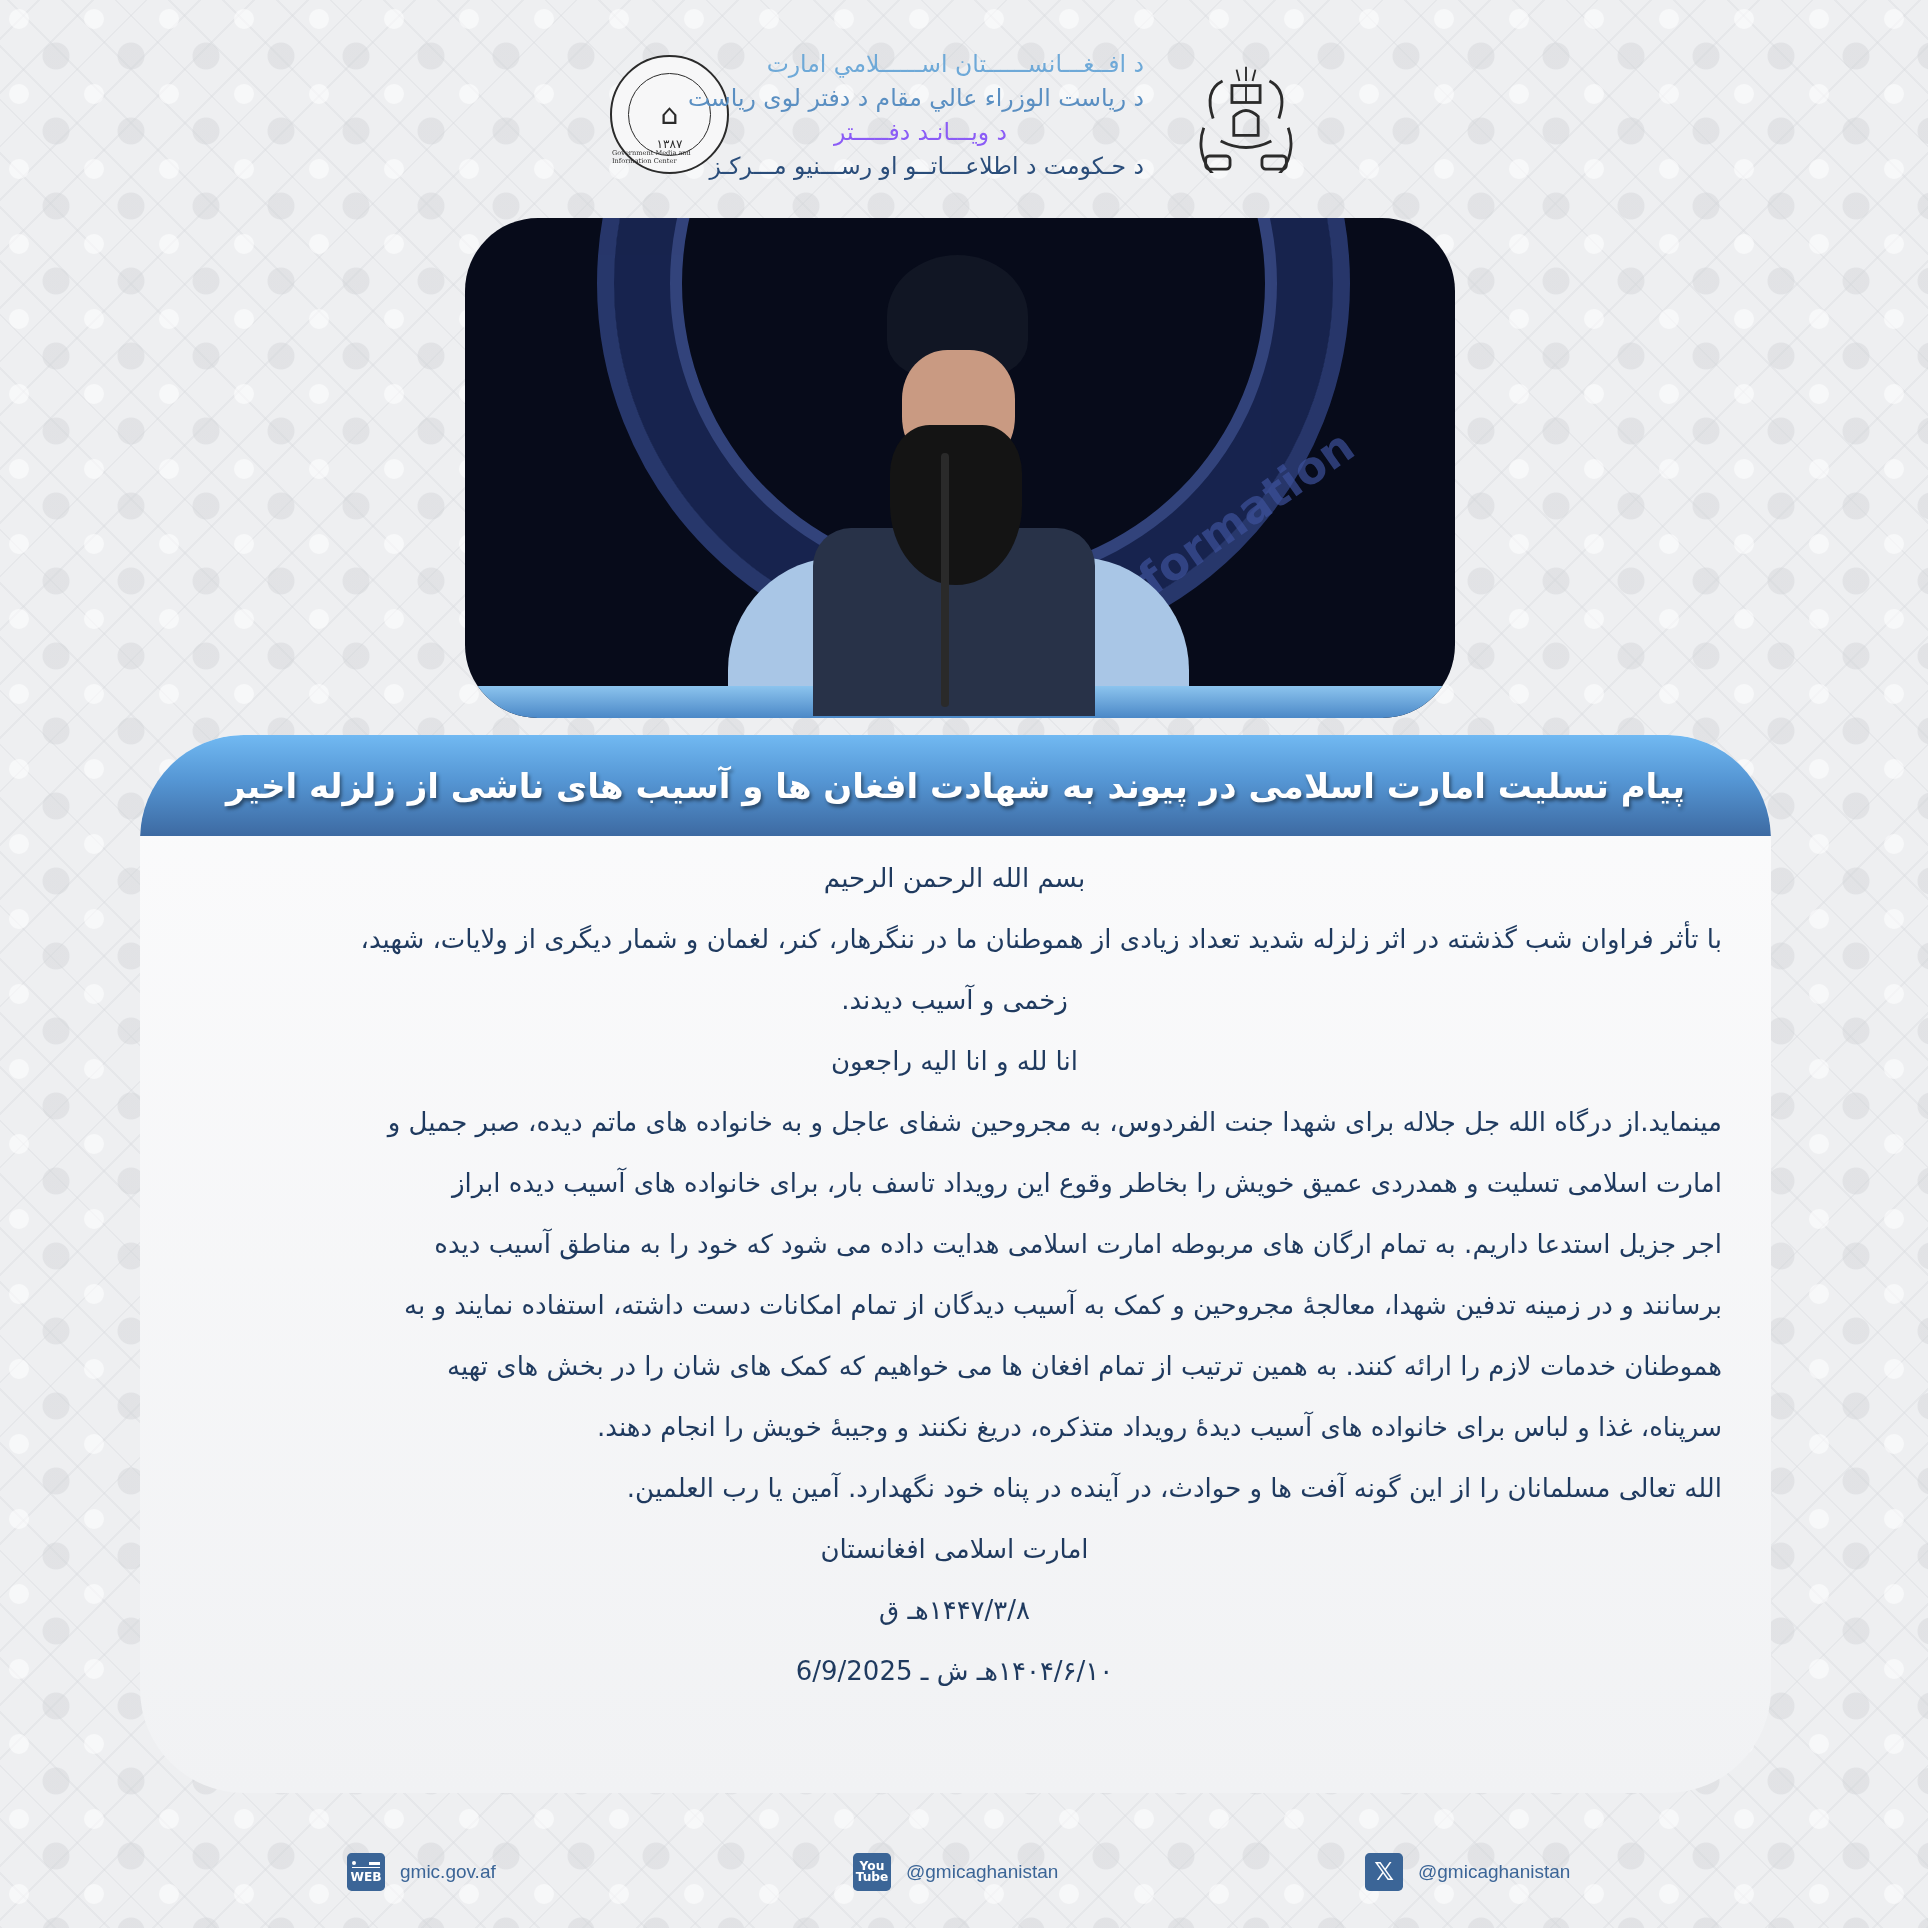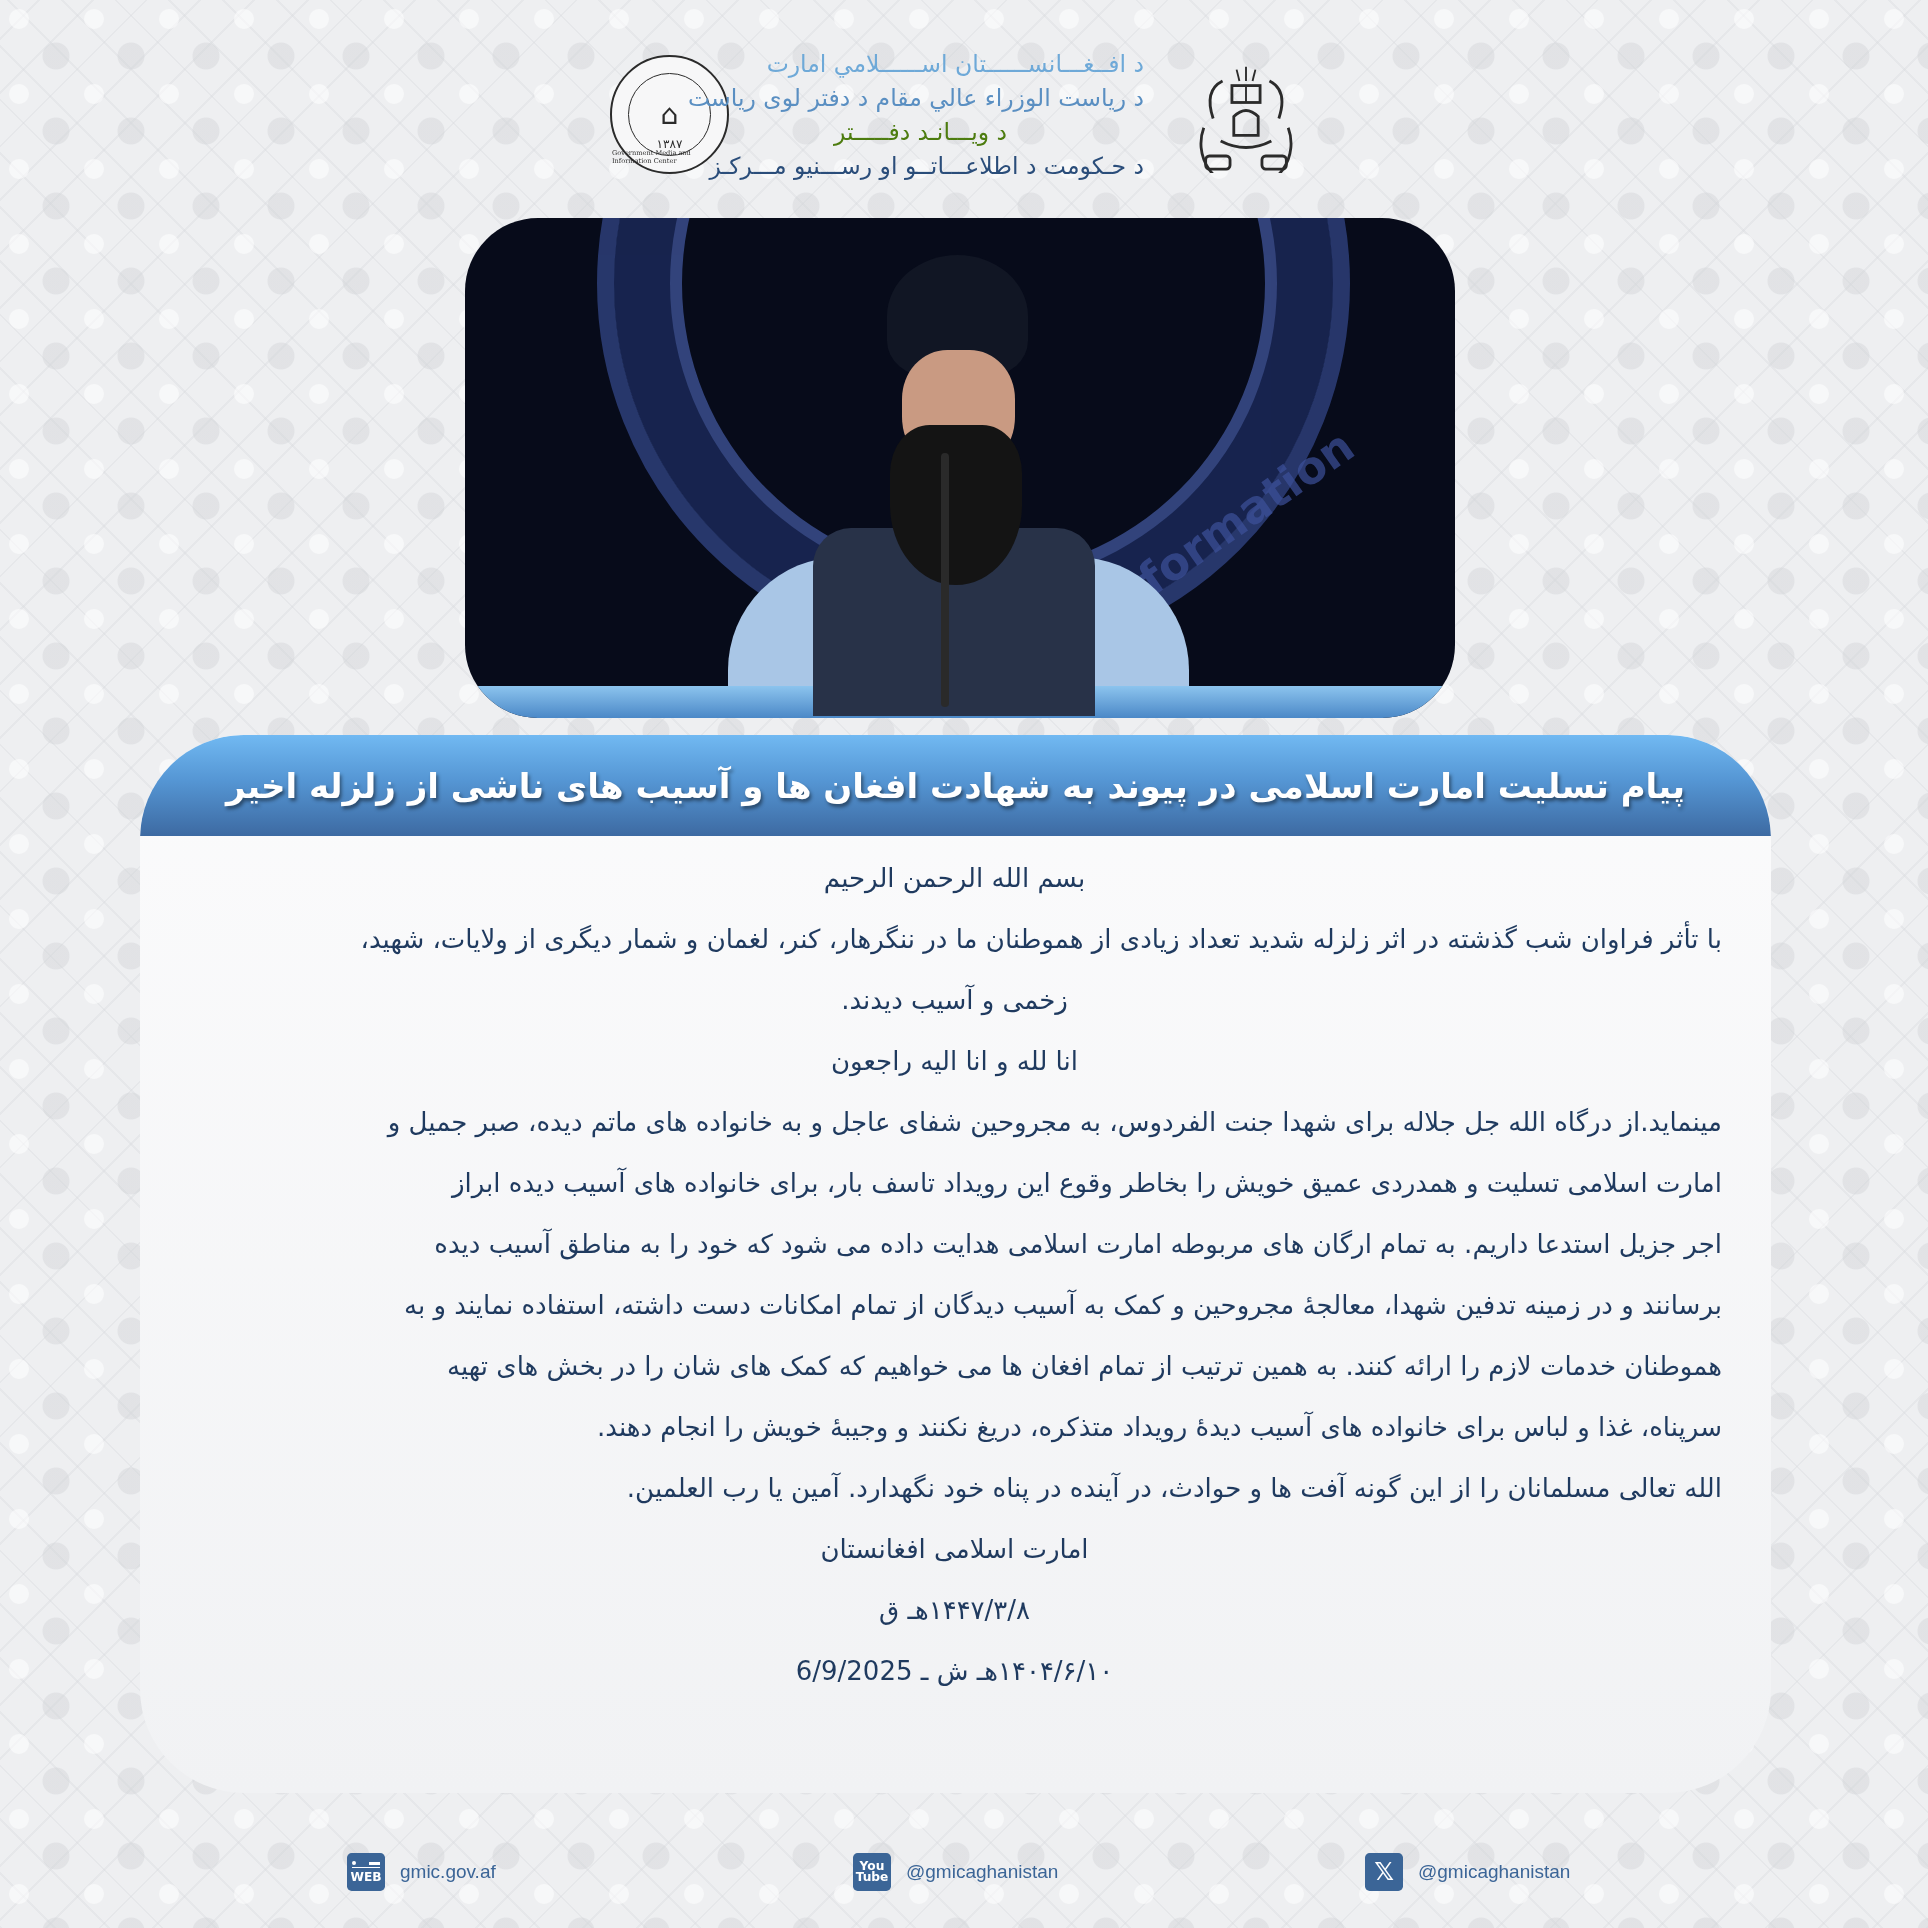--- a/index.html
+++ b/index.html
@@ -37,21 +37,21 @@
   .seal-year { position:absolute; bottom:21px; width:100%; text-align:center; font-size:12px; color:#2b2b2b; }
   .emblem-svg { width:122px; height:111px; }
   .header-lines {
     position:absolute; left:753px; top:47px; width:391px;
     direction:rtl; text-align:right;
     font-weight:normal; font-size:23.5px; line-height:34px;
   }
   .header-lines div { white-space:nowrap; }
   .hl1 { color:#6ea9d8; }
   .hl2 { color:#5a8fc2; }
-  .hl3 { color:#4d7c0f; text-align:center; padding-right:56px; }
+  .hl3 { color:#8b5cf6; text-align:center; padding-right:56px; }
   .hl4 { color:#2a4d7a; }
 
   
   .photo {
     position:absolute; left:465px; top:218px; width:990px; height:500px;
     border-radius:73px; overflow:hidden;
     background:#070b1a;
   }
   .photo-bg-seal {
     position:absolute; left:132px; top:-311px; width:753px; height:753px; border-radius:50%;

